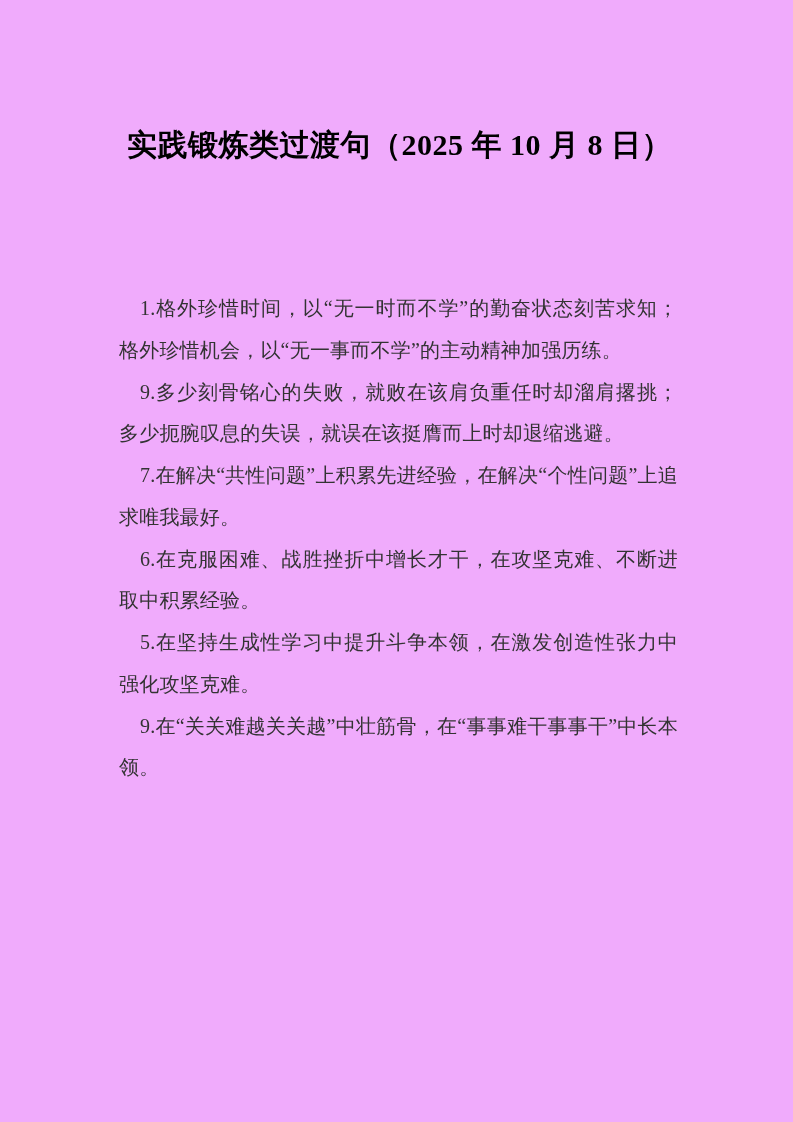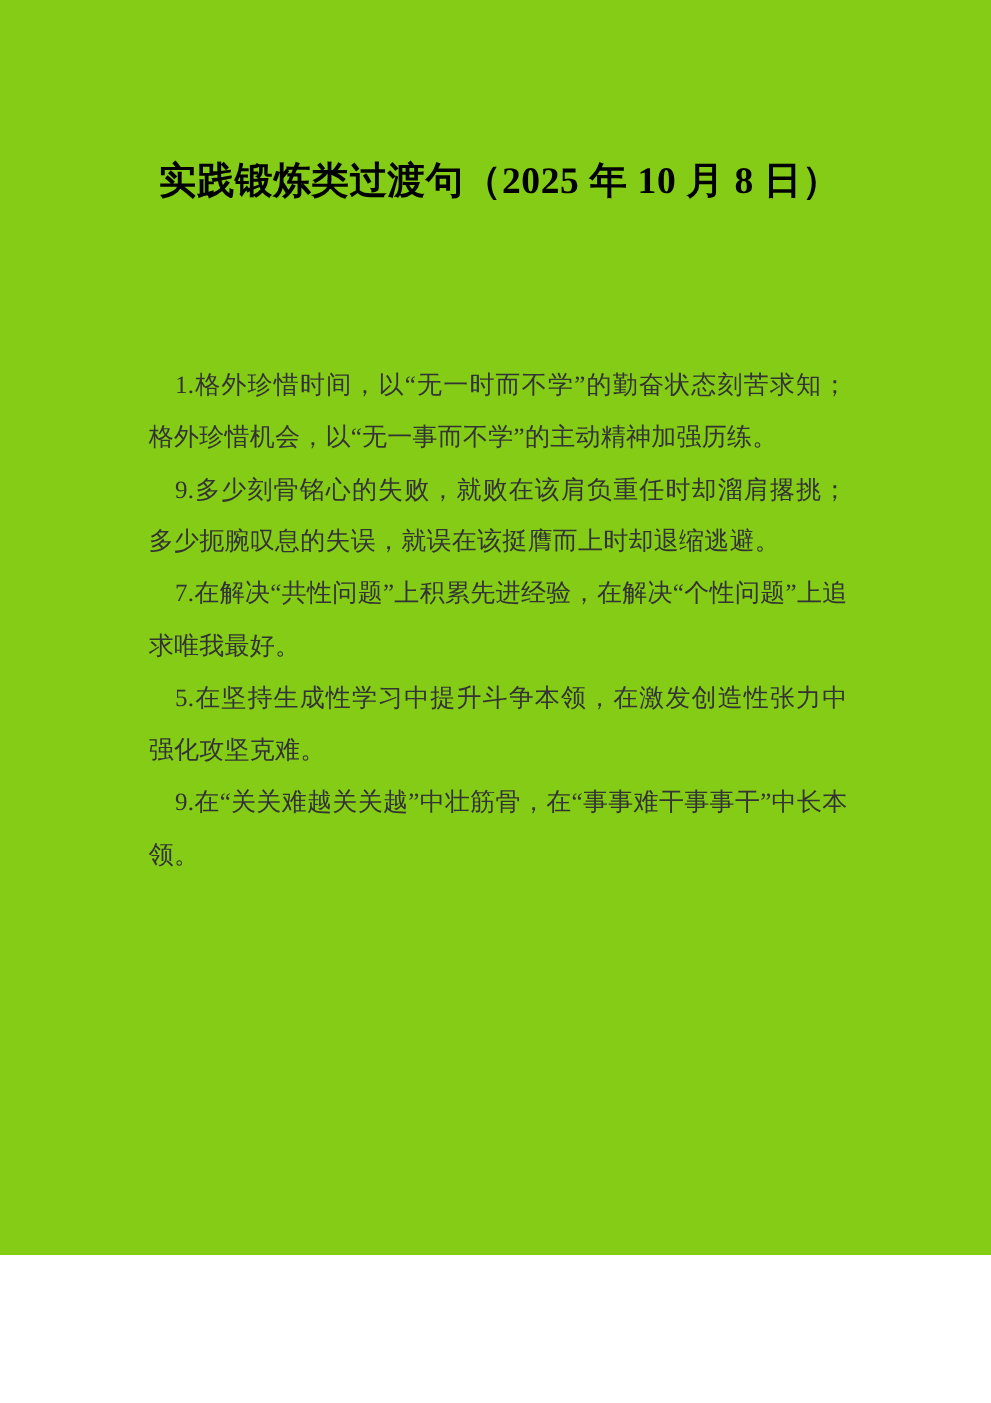--- a/index.html
+++ b/index.html
@@ -3,22 +3,22 @@
 <meta charset="utf-8">
 <style>
   html, body {
     margin: 0;
     padding: 0;
     background: #ffffff;
   }
   .page {
     position: relative;
     width: 793px;
-    height: 1004px;
-    background: #84cc16;
+    height: 1122px;
+    background: #f0abfc;
     box-sizing: border-box;
     padding: 125px 115px 0 119px;
     overflow: hidden;
     font-family: "Liberation Serif", "DejaVu Serif", serif;
   }
   .doc-title {
     margin: 0 0 0 8px;
     font-size: 30px;
     font-weight: 700;
     color: #000000;
@@ -54,16 +54,17 @@
 <body>
 
 <div class="page">
   <h1 class="doc-title">实践锻炼类过渡句（2025 年 10 月 8 日）</h1>
 
 
   <div class="doc-body">
     <p>1.格外珍惜时间，以“无一时而不学”的勤奋状态刻苦求知；格外珍惜机会，以“无一事而不学”的主动精神加强历练。</p>
     <p>9.多少刻骨铭心的失败，就败在该肩负重任时却溜肩撂挑；多少扼腕叹息的失误，就误在该挺膺而上时却退缩逃避。</p>
     <p>7.在解决“共性问题”上积累先进经验，在解决“个性问题”上追求唯我最好。</p>
+    <p>6.在克服困难、战胜挫折中增长才干，在攻坚克难、不断进取中积累经验。</p>
     <p>5.在坚持生成性学习中提升斗争本领，在激发创造性张力中强化攻坚克难。</p>
     <p>9.在“关关难越关关越”中壮筋骨，在“事事难干事事干”中长本领。</p>
   </div>
 </div>
 
 </body></html>

